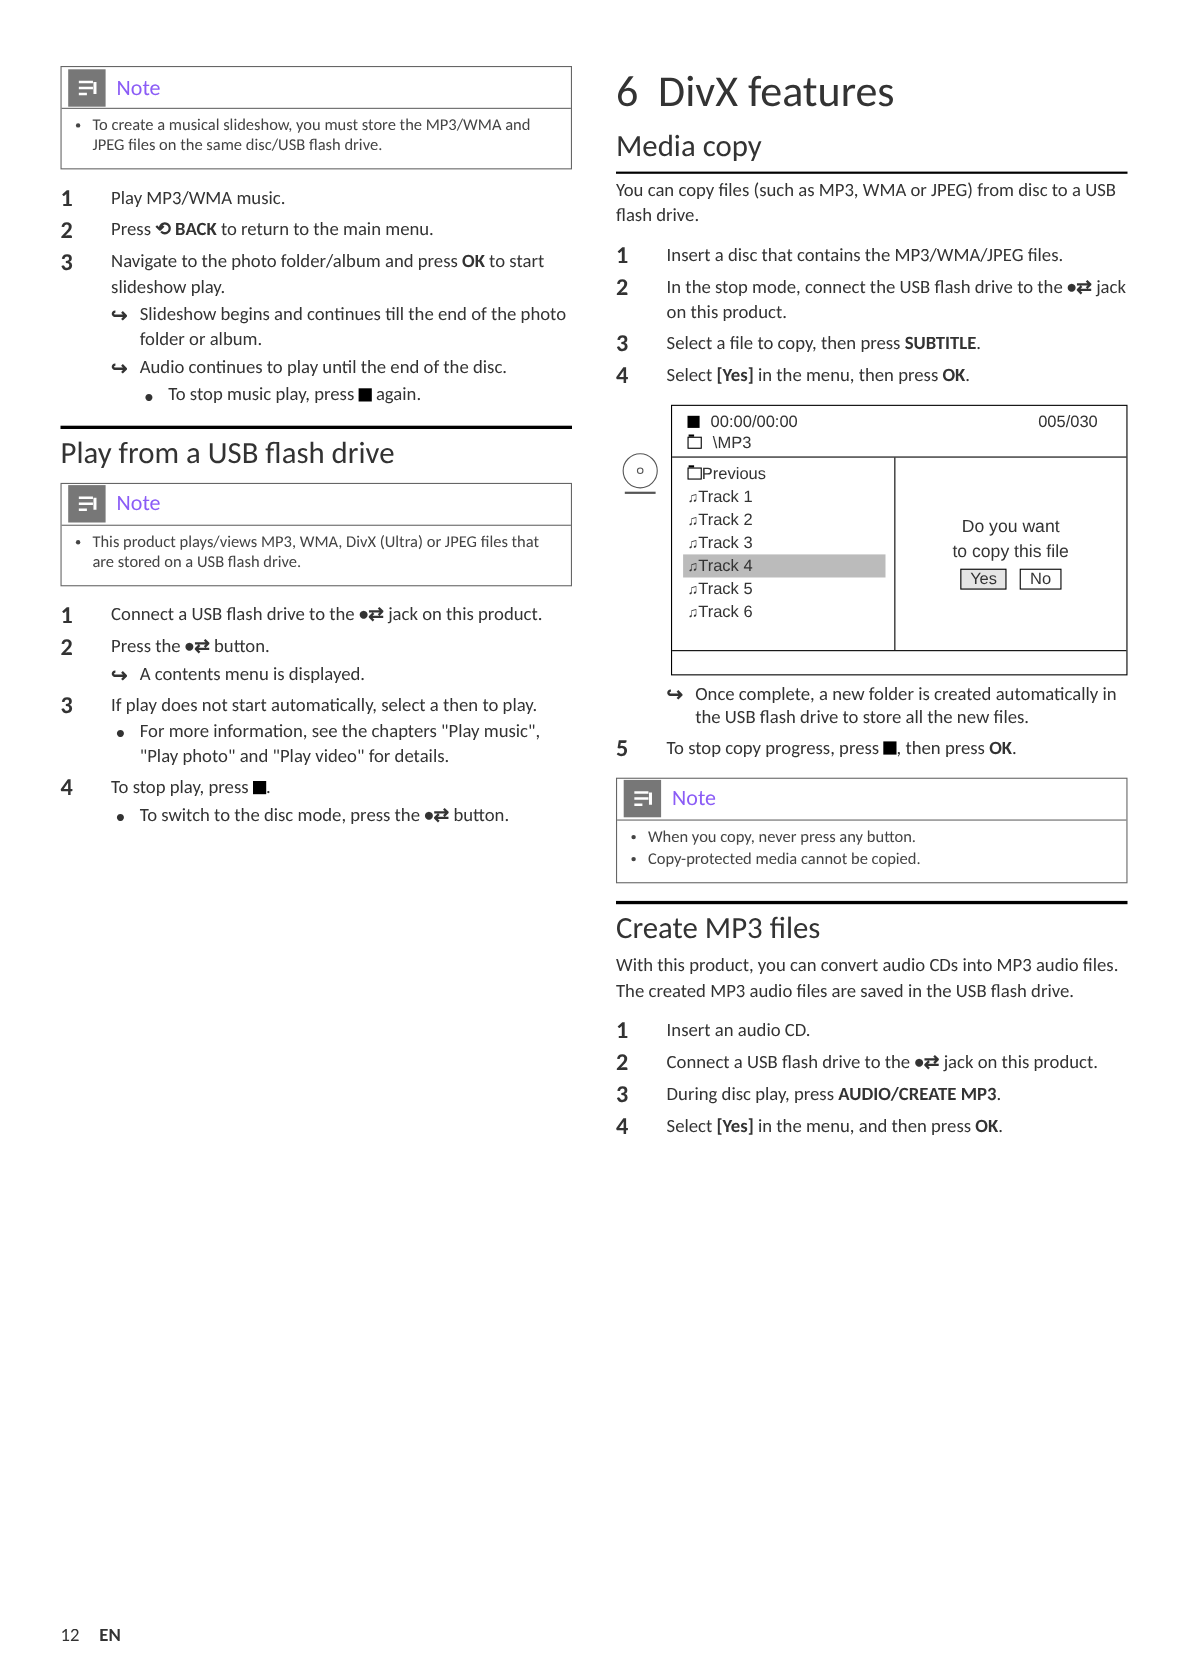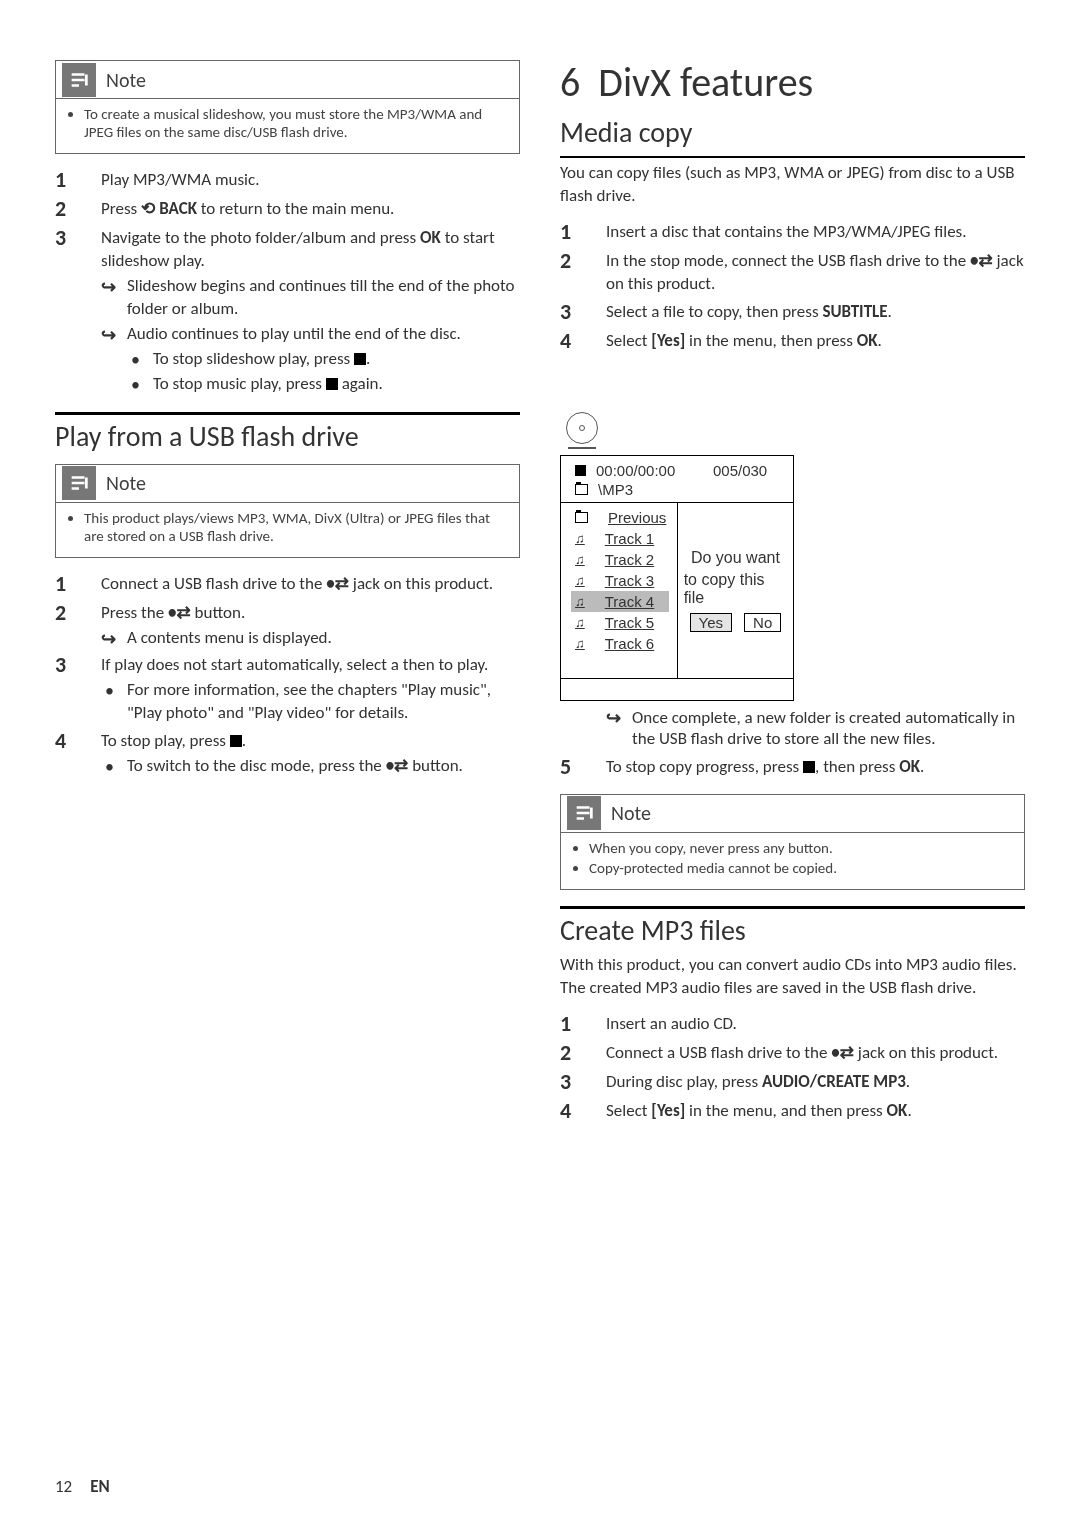--- a/index.html
+++ b/index.html
@@ -14,21 +14,21 @@
     display: flex;
     flex-direction: column;
   }
   .columns { display: flex; gap: 40px; flex: 1; }
   .col { flex: 1; min-width: 0; }
   .note-box { border: 1px solid #666; margin-bottom: 12px; }
   .note-header {
     display: flex; align-items: center; gap: 10px;
     padding: 0 0 0 6px; height: 38px;
     border-bottom: 1px solid #666;
-    font-size: 20px; color: #404040;
+    font-size: 20px; color: #8b5cf6;
   }
   .note-icon {
     width: 34px; height: 34px; background: #777; border-radius: 0;
     display: inline-flex; align-items: center; justify-content: center;
     color: #fff; font-size: 18px; font-weight: bold;
     position: relative;
   }
   .note-icon svg { width: 22px; height: 22px; }
   .note-body { padding: 6px 12px 10px 28px; font-size: 15px; color: #444; }
   .note-body li { margin-left: 0; list-style: disc; margin-bottom: 2px; }
@@ -47,35 +47,35 @@
   h1.chapter { font-size: 40px; font-weight: normal; margin-bottom: 8px; margin-top: -2px;}
   h1.chapter .chnum { font-weight: normal; margin-right: 18px; }
   h2.under { border-bottom: 2px solid #000; border-top: none; padding-bottom: 6px; padding-top:0; margin-top:0;}
 
   .icon-stop { display: inline-block; width: 12px; height: 12px; background: #000; vertical-align: -1px; }
   .icon-back { display: inline-block; font-weight: bold; font-size: 17px;}
   .icon-usb { display: inline-block; font-weight: bold; }
   b, strong { font-weight: bold; }
 
   
-  .screen-wrap { display: flex; gap: 6px; margin: 8px 0 6px 0; align-items:flex-start;flex-direction:column;}
+  .screen-wrap { display: flex; gap: 6px; margin: 8px 0 6px 0; align-items:flex-start;}
   .disc-shape { width: 44px; flex-shrink:0; padding-top: 44px; display:flex; flex-direction:column; align-items:center;}
   .disc-shape .circle { width: 32px; height: 32px; border: 1.5px solid #555; border-radius: 50%; display:flex; align-items:center; justify-content:center;}
   .disc-shape .circle .inner { width:6px;height:6px;border:1px solid #555;border-radius:50%;}
   .disc-shape .line { width: 28px; height:2px; background:#555; margin-top:3px;}
   .screen { flex:1; border: 1.5px solid #000; background: #fff; font-family: Arial, sans-serif; font-size: 15px; }
   .screen-top { padding: 6px 10px 4px 14px; display:flex; flex-direction:column; gap:2px; border-bottom: 1.5px solid #000;}
   .screen-top-row { display:flex; align-items:center; gap:10px;}
   .screen-top-row .right { margin-left:auto; padding-right: 16px;}
   .sq-stop { width:11px; height:11px; background:#000; display:inline-block;}
   .sq-folder { width:13px; height:11px; border:1.5px solid #000; display:inline-block; position:relative;}
   .sq-folder::before{content:"";position:absolute;width:5px;height:2px;background:#000;top:-3px;left:0;}
   .screen-body { display:flex; min-height: 160px;}
   .screen-list { flex: 0.95; border-right: 1.5px solid #000; padding: 4px 8px 24px 14px;}
-  .screen-list .row { display:flex; align-items:center; gap:20px; padding: 2px 0; text-decoration: underline;}
+  .screen-list .row { display:flex; align-items:center; gap:0; padding: 2px 0;}
   .screen-list .row.sel { background:#bbb; margin-left:-4px; padding-left:4px;}
   .note-sym { font-size:13px;}
   .screen-right { flex: 1.05; display:flex; flex-direction:column; align-items:center; justify-content:center; font-size:16px; gap:4px; padding: 6px;}
   .btn-yn { border:1.5px solid #000; padding: 0 8px; font-size:15px; background:#fff;}
   .btn-yn.sel { background:#e5e5e5;}
   .yn-row { display:flex; gap:12px; margin-top:2px;}
   .screen-bottom { height: 22px; border-top:1.5px solid #000;}
 
   .footer { display:flex; align-items:center; gap: 18px; font-size: 17px; padding-top: 30px;}
   .footer .pg { }
@@ -112,21 +112,20 @@
       <li>
           <span class="num">2</span>
           <div class="body"><span>Press </span><span class="icon-back">⟲</span><b> BACK</b><span> to return to the main menu.</span></div>
         </li>
       <li>
           <span class="num">3</span>
           <div class="body">
         <span>Navigate to the photo folder/album and press </span><b>OK</b><span> to start slideshow play.</span>
         <div class="sub arrow">Slideshow begins and continues till the end of the photo folder or album.</div>
         <div class="sub arrow">Audio continues to play until the end of the disc.</div>
-        <div class="sub2 bullet"><span>To stop slideshow play, press </span><span class="icon-stop"></span><span>.</span></div>
         <div class="sub2 bullet"><span>To stop music play, press </span><span class="icon-stop"></span><span> again.</span></div>
       </div>
         </li>
     </ol>
 
     <h2 class="section">Play from a USB flash drive</h2>
 
     <div class="note-box" style="margin-top:10px;">
       <div class="note-header">
         <span class="note-icon">

